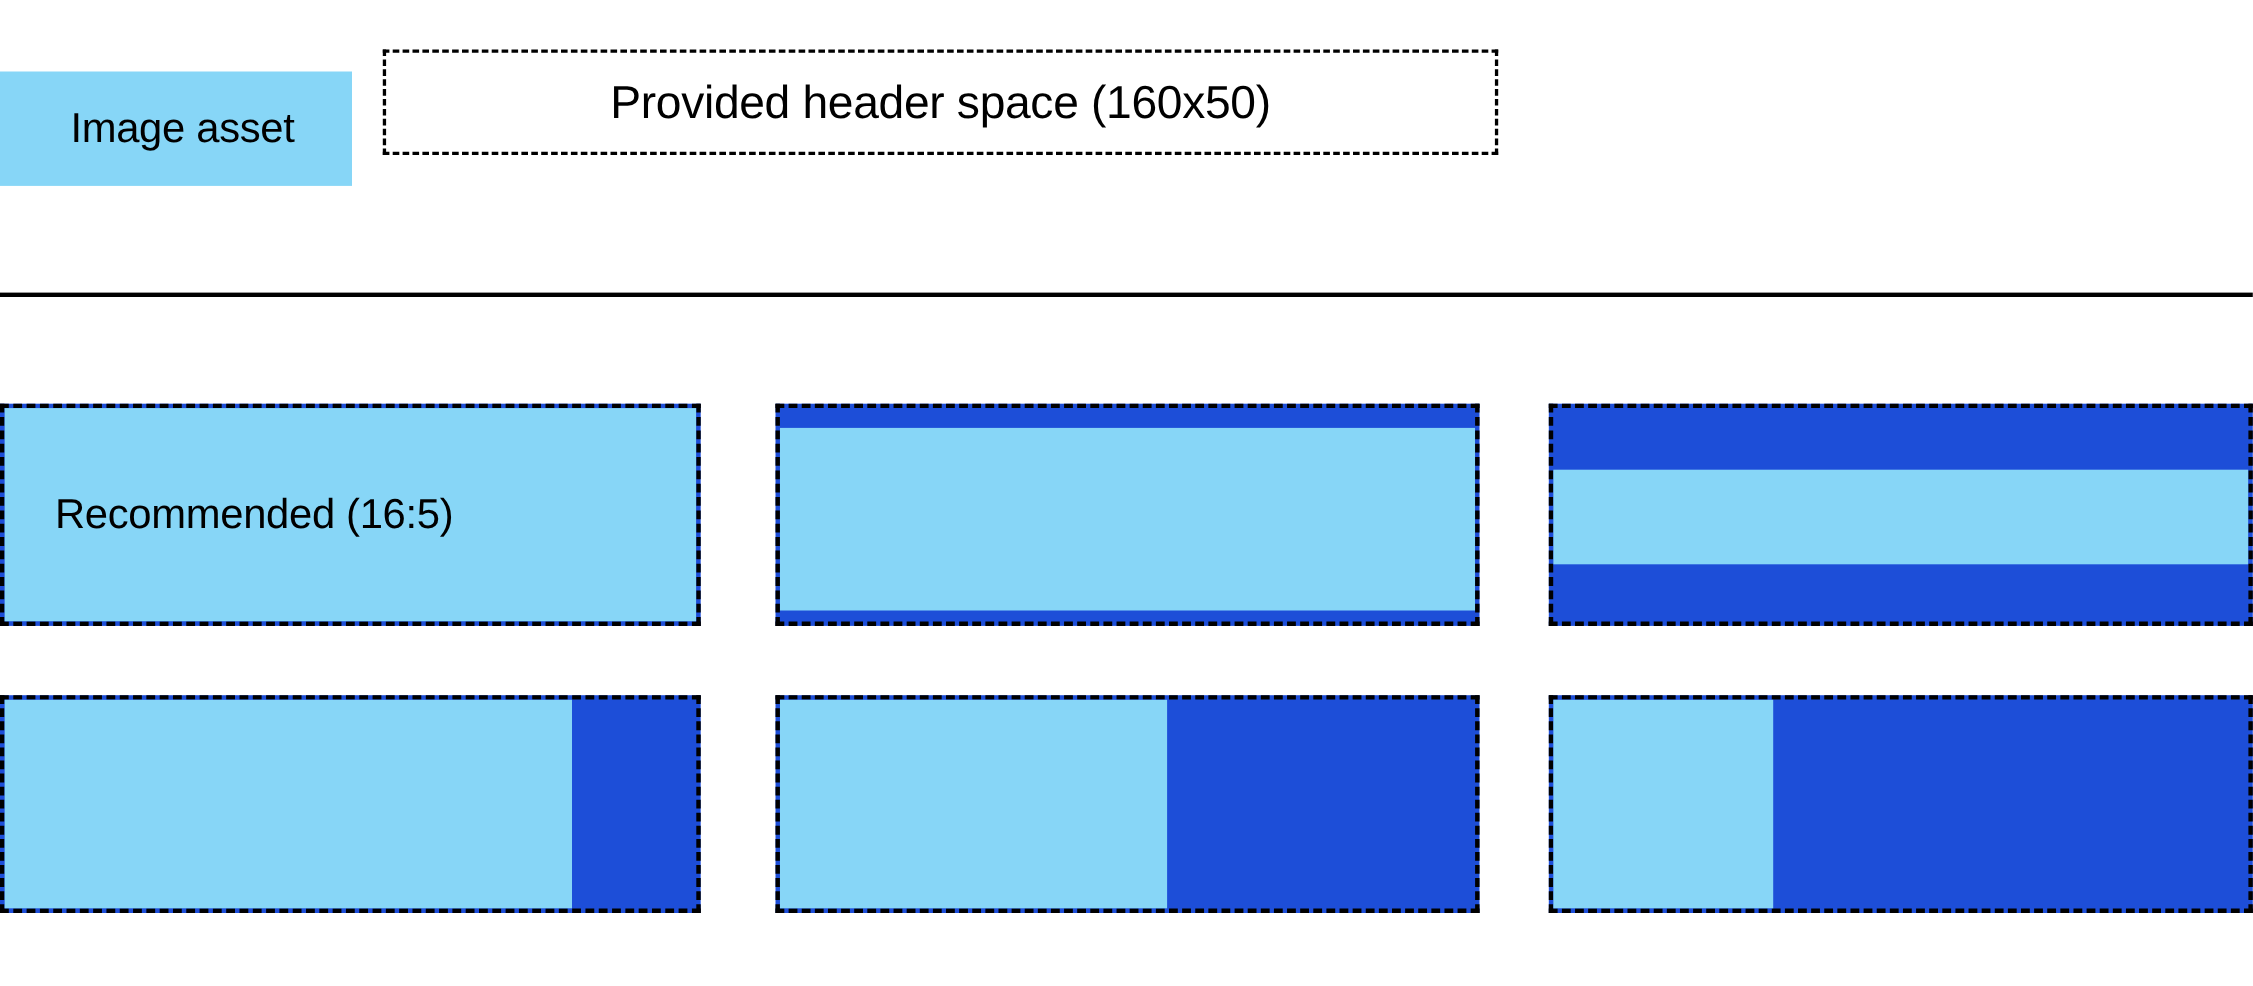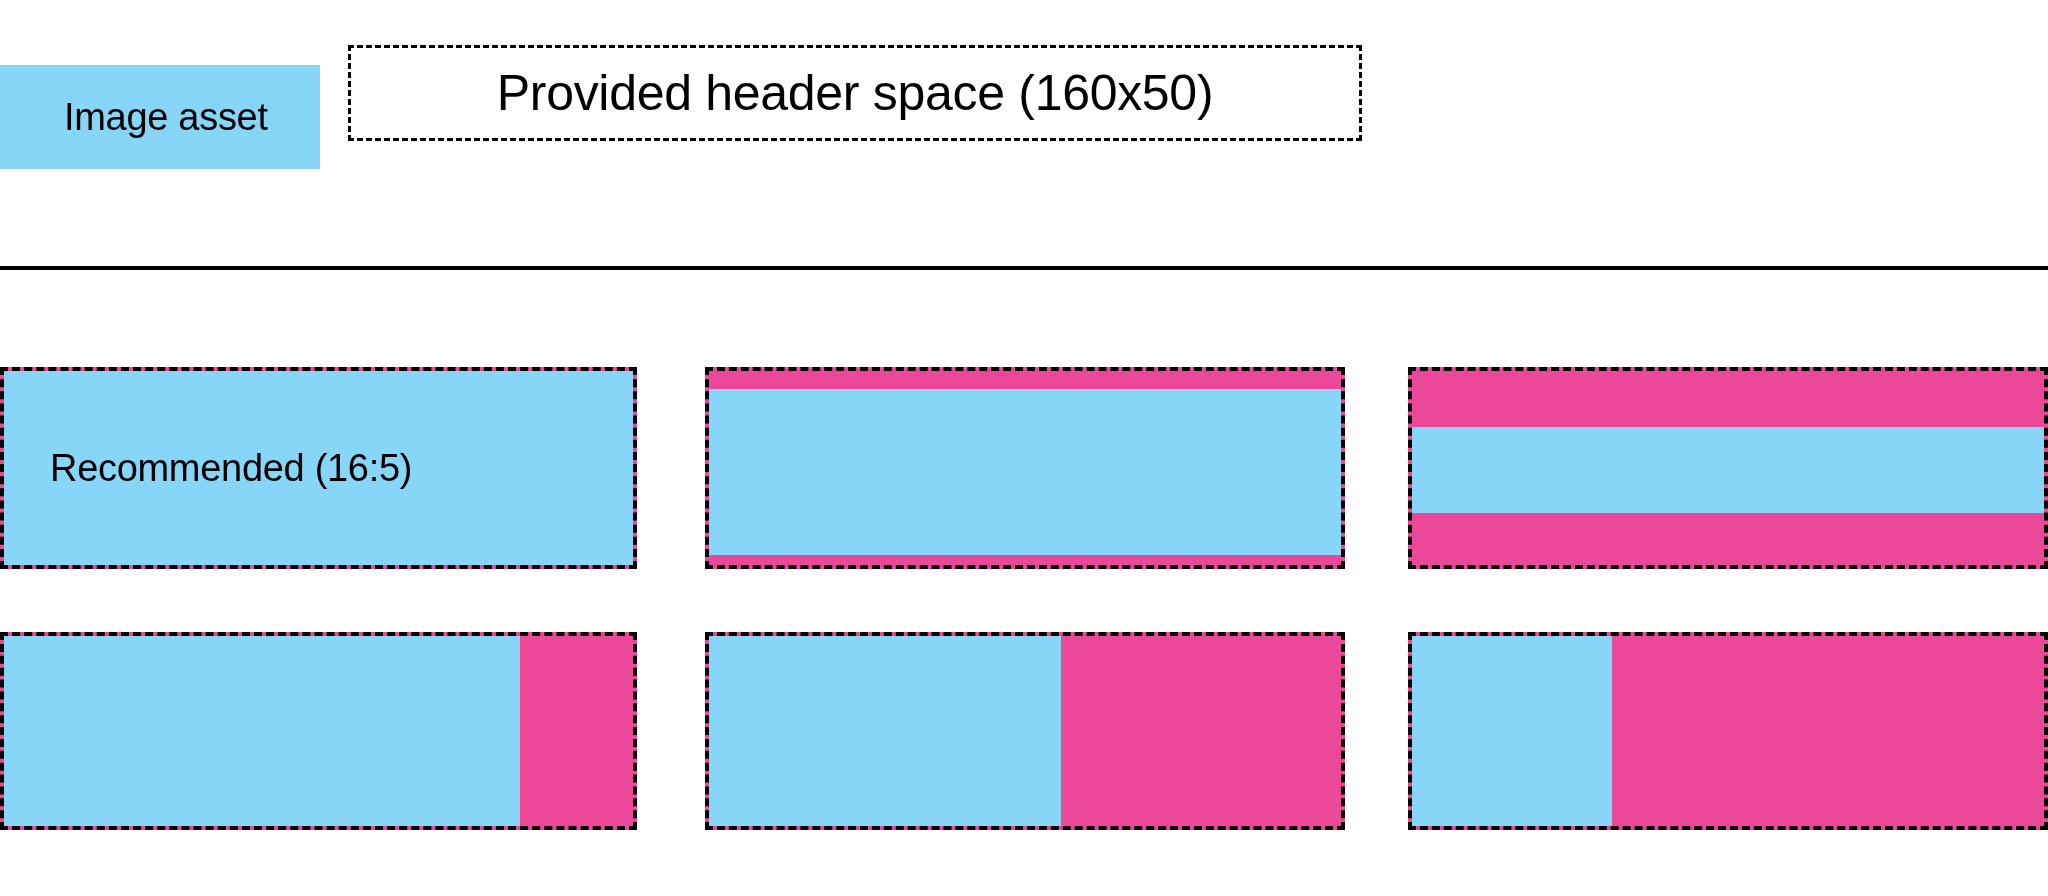--- a/index.html
+++ b/index.html
@@ -49,42 +49,42 @@
     width: 1014px;
     height: 96px;
     box-sizing: border-box;
     border: 3px dashed #000000;
     display: flex;
     align-items: center;
     justify-content: center;
     background: #ffffff;
   }
   .header-space .label {
-    font-size: 50px;
+    font-size: 42px;
     line-height: 1;
     letter-spacing: -0.3px;
     white-space: nowrap;
   }
 
   
   .divider {
     position: absolute;
     left: 0px;
     top: 266px;
     width: 2048px;
     height: 4px;
     background: #000000;
   }
 
   
   .frame {
     position: absolute;
     box-sizing: border-box;
     border: 4px dashed #000000;
-    background: #ec4899;
+    background: #1d4ed8;
     overflow: hidden;
   }
   .frame .fill {
     position: absolute;
     background: var(--blue);
   }
   .frame .caption {
     position: absolute;
     left: 46px;
     top: 50%;

